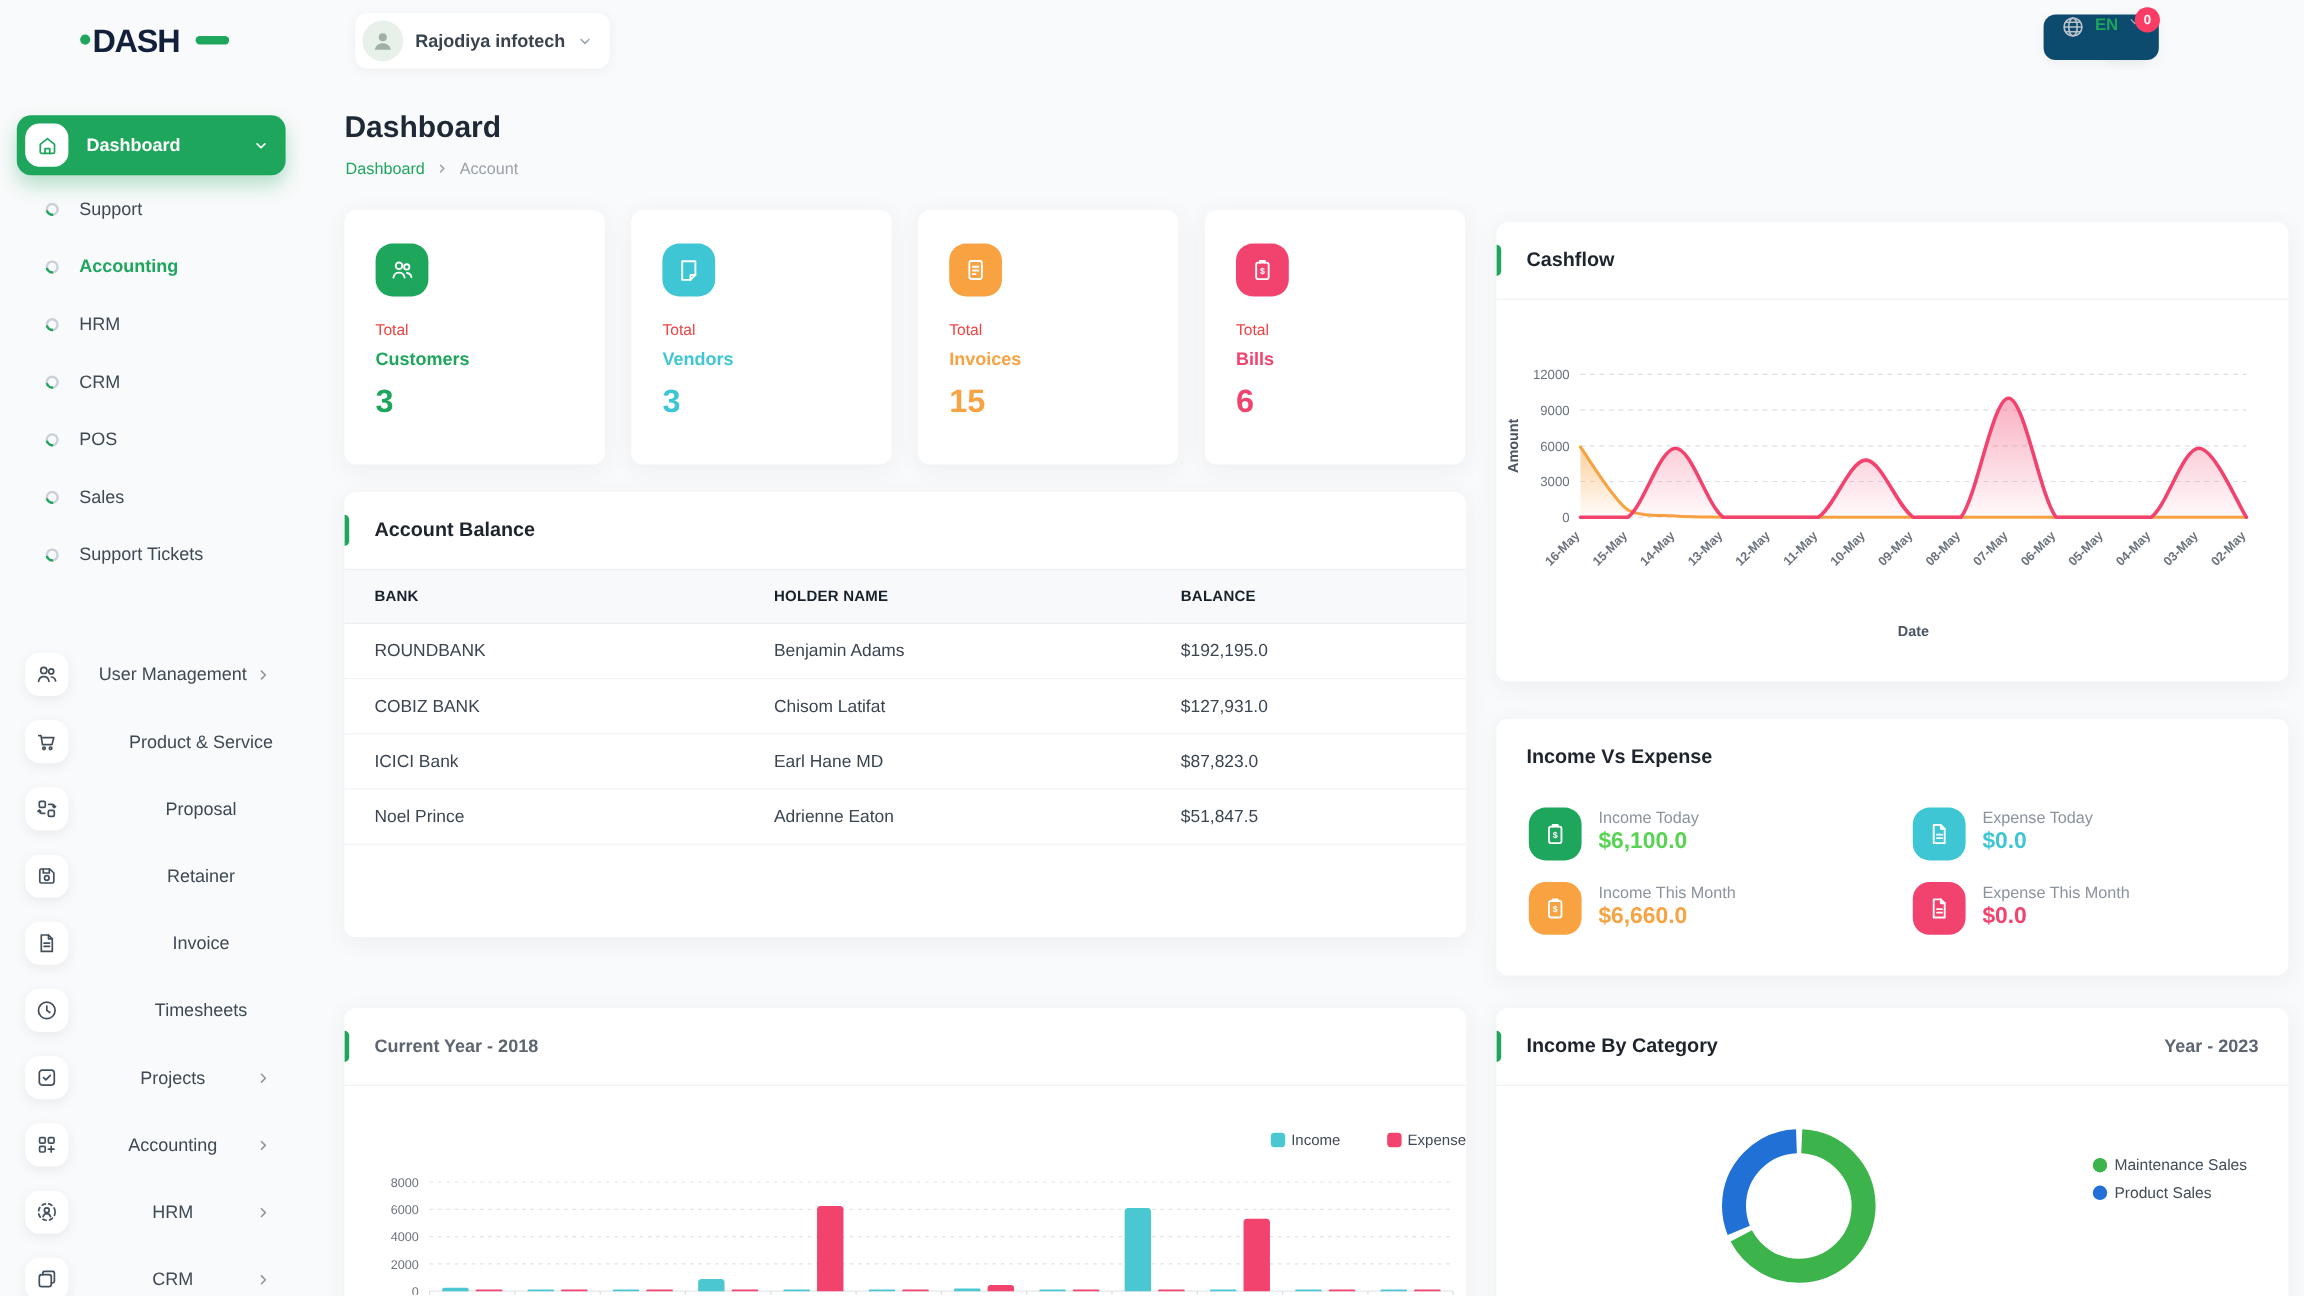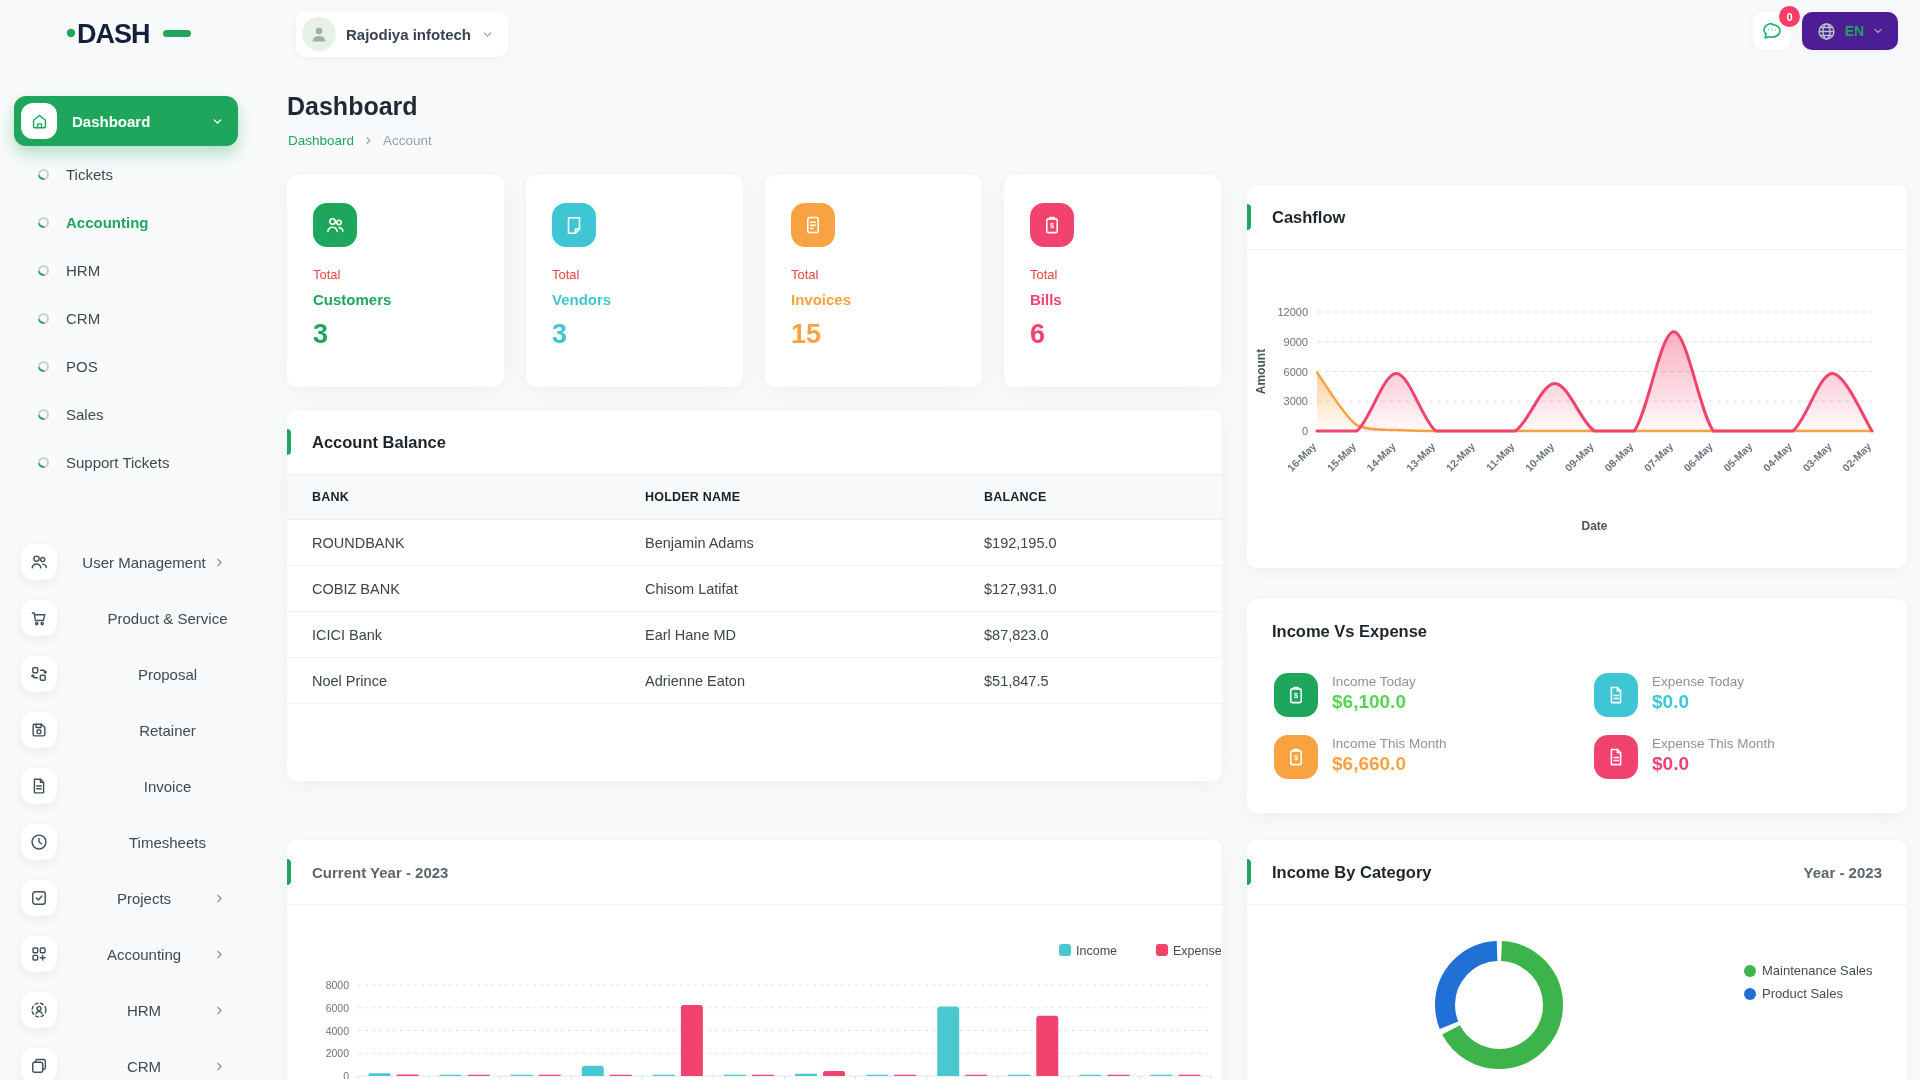--- a/index.html
+++ b/index.html
@@ -16,22 +16,22 @@
   .user-chip{position:absolute;left:296px;top:11px;height:46px;display:flex;align-items:center;
     background:#fff;border-radius:10px;padding:0 14px 0 6px;gap:10px;cursor:pointer;
     box-shadow:0 2px 10px rgba(40,60,80,.06);}
   .user-chip .avatar{width:34px;height:34px;border-radius:50%;background:#e7f1ea;display:flex;align-items:center;justify-content:center;}
   .user-chip .name{font-size:15px;color:#39434d;font-weight:600;}
   .hdr-btn{position:absolute;top:12px;width:38px;height:38px;background:#fff;border:none;border-radius:10px;
     display:flex;align-items:center;justify-content:center;cursor:pointer;box-shadow:0 2px 10px rgba(40,60,80,.06);}
   .chat-btn{left:1753px;}
   .chat-badge{position:absolute;left:1779px;top:6px;min-width:21px;height:21px;border-radius:50%;
     background:#fb3c65;color:#fff;font-size:11px;font-weight:700;display:flex;align-items:center;justify-content:center;z-index:3;}
-  .lang-chip{position:absolute;left:1802px;top:12px;width:96px;height:38px;background:#4c1d95;border-radius:10px;
-    display:flex;align-items:center;justify-content:center;gap:8px;cursor:pointer;box-shadow:0 2px 10px rgba(40,60,80,.06);}
+  .lang-chip{position:absolute;left:1703px;top:12px;width:96px;height:38px;background:#0c4a6e;border-radius:10px;
+    display:flex;align-items:flex-start;justify-content:center;gap:8px;cursor:pointer;box-shadow:0 2px 10px rgba(40,60,80,.06);}
   .lang-chip .lang{color:#1fa65d;font-size:14px;font-weight:700;}
   
   .sidebar{position:absolute;left:0;top:0;width:260px;height:1080px;}
   .side-active{position:absolute;left:14px;top:96px;width:224px;height:50px;border-radius:12px;
     background:#1fa65d;display:flex;align-items:center;cursor:pointer;
     box-shadow:0 8px 16px rgba(31,166,93,.32);}
   .side-active .ibox{width:36px;height:36px;margin-left:7px;background:#fff;border-radius:12px;
     display:flex;align-items:center;justify-content:center;color:#1fa65d;}
   .side-active .lbl{color:#fff;font-weight:700;font-size:15px;margin-left:15px;flex:1;}
   .side-active .chev{margin-right:14px;color:#fff;display:flex;}
@@ -154,21 +154,21 @@
     <span class="lbl">Dashboard</span>
     <span class="chev">
       <svg width="13" height="13" viewBox="0 0 24 24" fill="none" stroke="currentColor" stroke-width="2.6" stroke-linecap="round" stroke-linejoin="round">
           <path d="M6 9l6 6 6-6"></path>
         </svg>
     </span>
   </div>
   <ul class="side-sub">
       <li class="">
         <span class="bullet"></span>
-        <span class="lbl">Tickets</span>
+        <span class="lbl">Support</span>
       </li>
       <li class="active">
         <span class="bullet"></span>
         <span class="lbl">Accounting</span>
       </li>
       <li class="">
         <span class="bullet"></span>
         <span class="lbl">HRM</span>
       </li>
       <li class="">
@@ -442,21 +442,21 @@
               <td>Adrienne Eaton</td>
               <td>$51,847.5</td>
             </tr>
           </tbody>
       </table>
     </section>
 
     <section class="panel shadow ie-panel">
       <div class="panel-head divided">
         <span class="accent"></span>
-        <span class="sub">Current Year - 2023</span>
+        <span class="sub">Current Year - 2018</span>
       </div>
       <svg id="barChart" width="935" height="174">
           <text x="62" y="175" text-anchor="end" font-size="10.5" fill="#6a737c">0</text>
           <line x1="71" x2="924" y1="148.25" y2="148.25" stroke="#e0e4e7" stroke-dasharray="3 4" stroke-width="1"></line>
           <text x="62" y="152.25" text-anchor="end" font-size="10.5" fill="#6a737c">2000</text>
           <line x1="71" x2="924" y1="125.5" y2="125.5" stroke="#e0e4e7" stroke-dasharray="3 4" stroke-width="1"></line>
           <text x="62" y="129.5" text-anchor="end" font-size="10.5" fill="#6a737c">4000</text>
           <line x1="71" x2="924" y1="102.75" y2="102.75" stroke="#e0e4e7" stroke-dasharray="3 4" stroke-width="1"></line>
           <text x="62" y="106.75" text-anchor="end" font-size="10.5" fill="#6a737c">6000</text>
           <line x1="71" x2="924" y1="80" y2="80" stroke="#e0e4e7" stroke-dasharray="3 4" stroke-width="1"></line>

